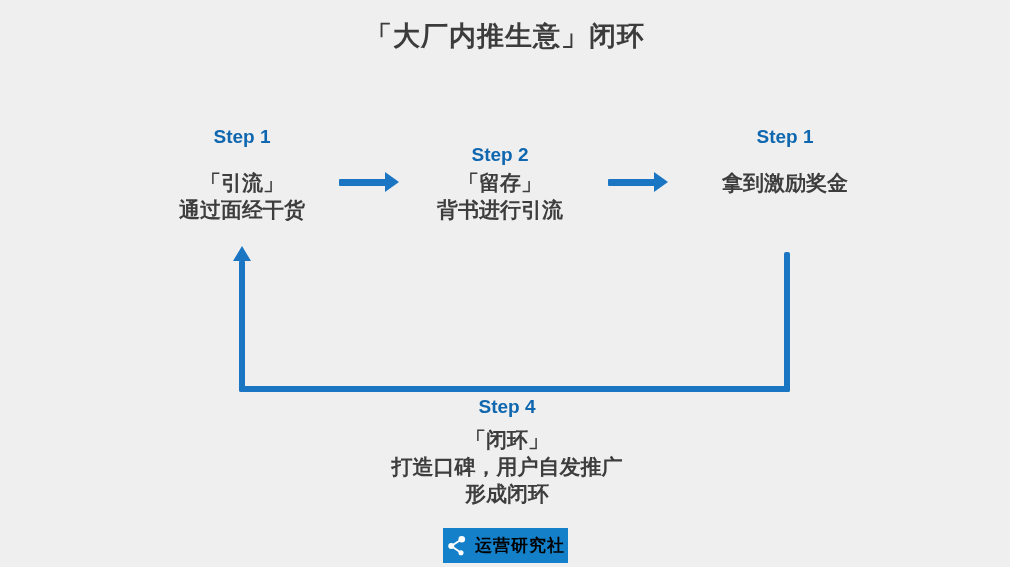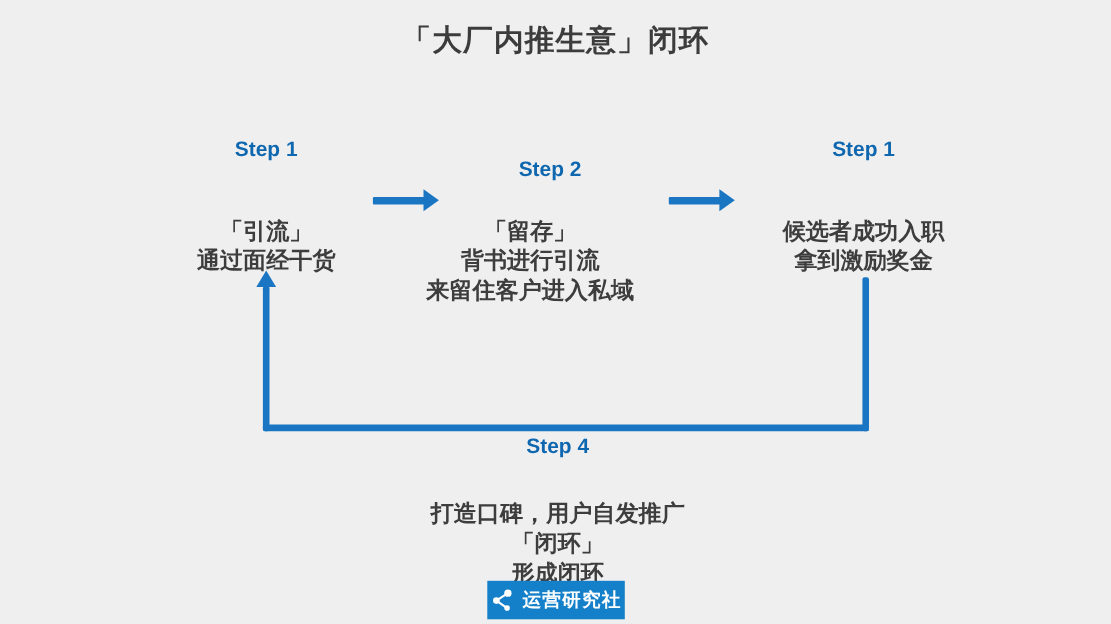--- a/index.html
+++ b/index.html
@@ -34,21 +34,20 @@
     color: #0f68af;
   }
   .step-body {
     position: absolute;
     width: 320px;
     text-align: center;
     font-size: 21px;
     font-weight: bold;
     color: #3d3d3d;
     line-height: 27px;
-    margin-top: 28px;
   }
   .step-body .line { display: block; }
 
   
   .h-arrow { position: absolute; width: 60px; height: 20px; }
   .h-arrow .shaft {
     position: absolute; left: 0; top: 7px;
     width: 47px; height: 7px;
     background: #1a76c2; border-radius: 1px;
   }
@@ -78,21 +77,21 @@
     position: absolute;
     left: 443px; top: 528px;
     width: 125px; height: 35px;
     background: #1480ca;
     display: flex;
     align-items: center;
     justify-content: center;
     gap: 5px;
   }
   .logo-text {
-    color: #ffffff;
+    color: #000000;
     font-size: 17px;
     font-weight: bold;
     letter-spacing: 1px;
     white-space: nowrap;
   }
   .logo-icon { width: 24px; height: 24px; flex: 0 0 auto; }
 </style>
 </head>
 <body>
 
@@ -100,29 +99,27 @@
 
   <div class="page-title">「大厂内推生意」闭环</div>
 
   <div class="step-label" style="left:142px; top:126px;">Step 1</div>
   <div class="step-body" style="left:82px; top:169px;">
     <span class="line">「引流」</span>
     <span class="line">通过面经干货</span>
   </div>
 
   <div class="step-label" style="left:400px; top:144px;">Step 2</div>
-  <div class="step-body" style="left:322px; top:169px;">
+  <div class="step-body" style="left:340px; top:169px;">
     <span class="line">「留存」</span>
     <span class="line">背书进行引流</span>
-    <span class="line">来留住客户进入私域</span>
   </div>
 
   <div class="step-label" style="left:685px; top:126px;">Step 1</div>
   <div class="step-body" style="left:625px; top:169px;">
-    <span class="line">候选者成功入职</span>
     <span class="line">拿到激励奖金</span>
   </div>
 
   <div class="h-arrow" style="left:339px; top:172px;">
     <div class="shaft"></div>
     <div class="head"></div>
   </div>
   <div class="h-arrow" style="left:608px; top:172px;">
     <div class="shaft"></div>
     <div class="head"></div>
@@ -130,22 +127,22 @@
 
   <div>
     <div class="loop-seg seg-right-v"></div>
     <div class="loop-seg seg-bottom-h"></div>
     <div class="loop-seg seg-left-v"></div>
     <div class="loop-arrowhead"></div>
   </div>
 
   <div class="step-label" style="left:407px; top:396px;">Step 4</div>
   <div class="step-body" style="left:347px; top:426px;">
+    <span class="line">「闭环」</span>
     <span class="line">打造口碑，用户自发推广</span>
-    <span class="line">「闭环」</span>
     <span class="line">形成闭环</span>
   </div>
 
   <div class="logo">
     <svg class="logo-icon" viewBox="0 0 32 32">
       <line x1="7" y1="16" x2="21" y2="7" stroke="#ffffff" stroke-width="2.6"></line>
       <line x1="7" y1="16" x2="20" y2="25" stroke="#ffffff" stroke-width="2.6"></line>
       <circle cx="7" cy="16" r="4" fill="#ffffff"></circle>
       <circle cx="21" cy="7" r="4.4" fill="#ffffff"></circle>
       <circle cx="20" cy="25" r="3.4" fill="#ffffff"></circle>

